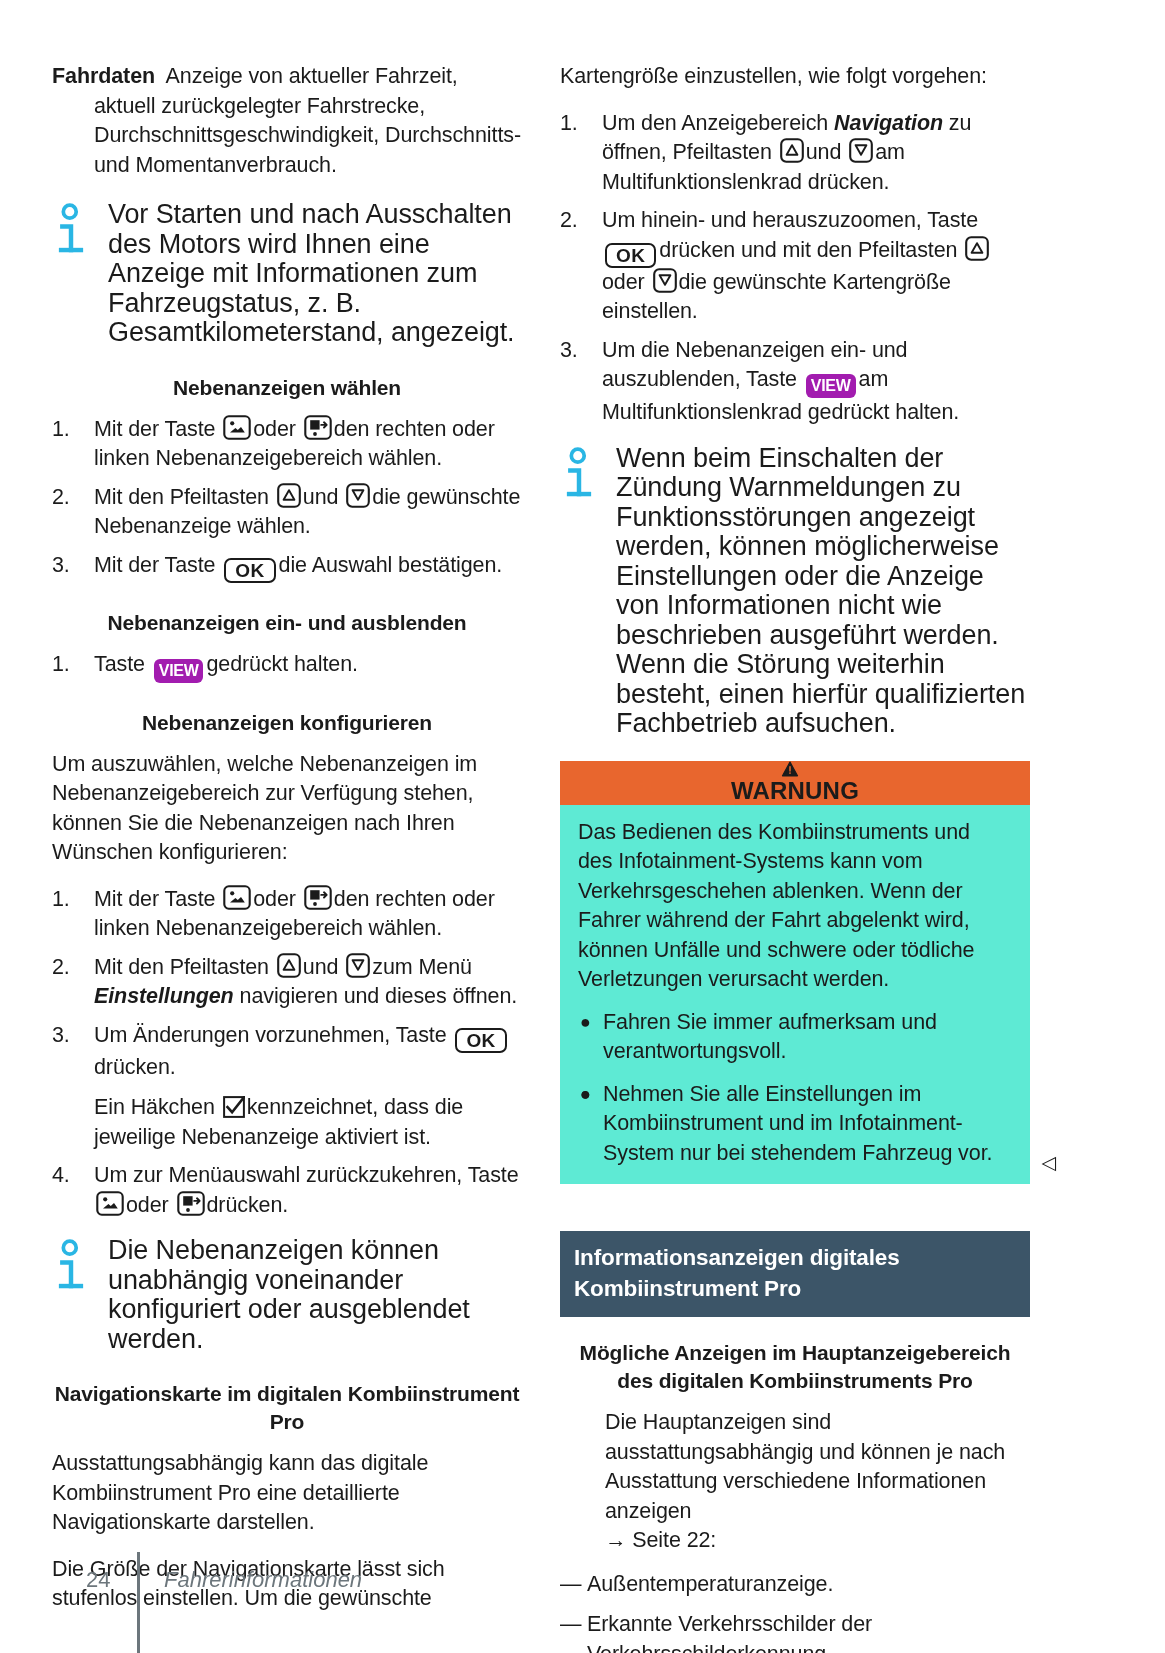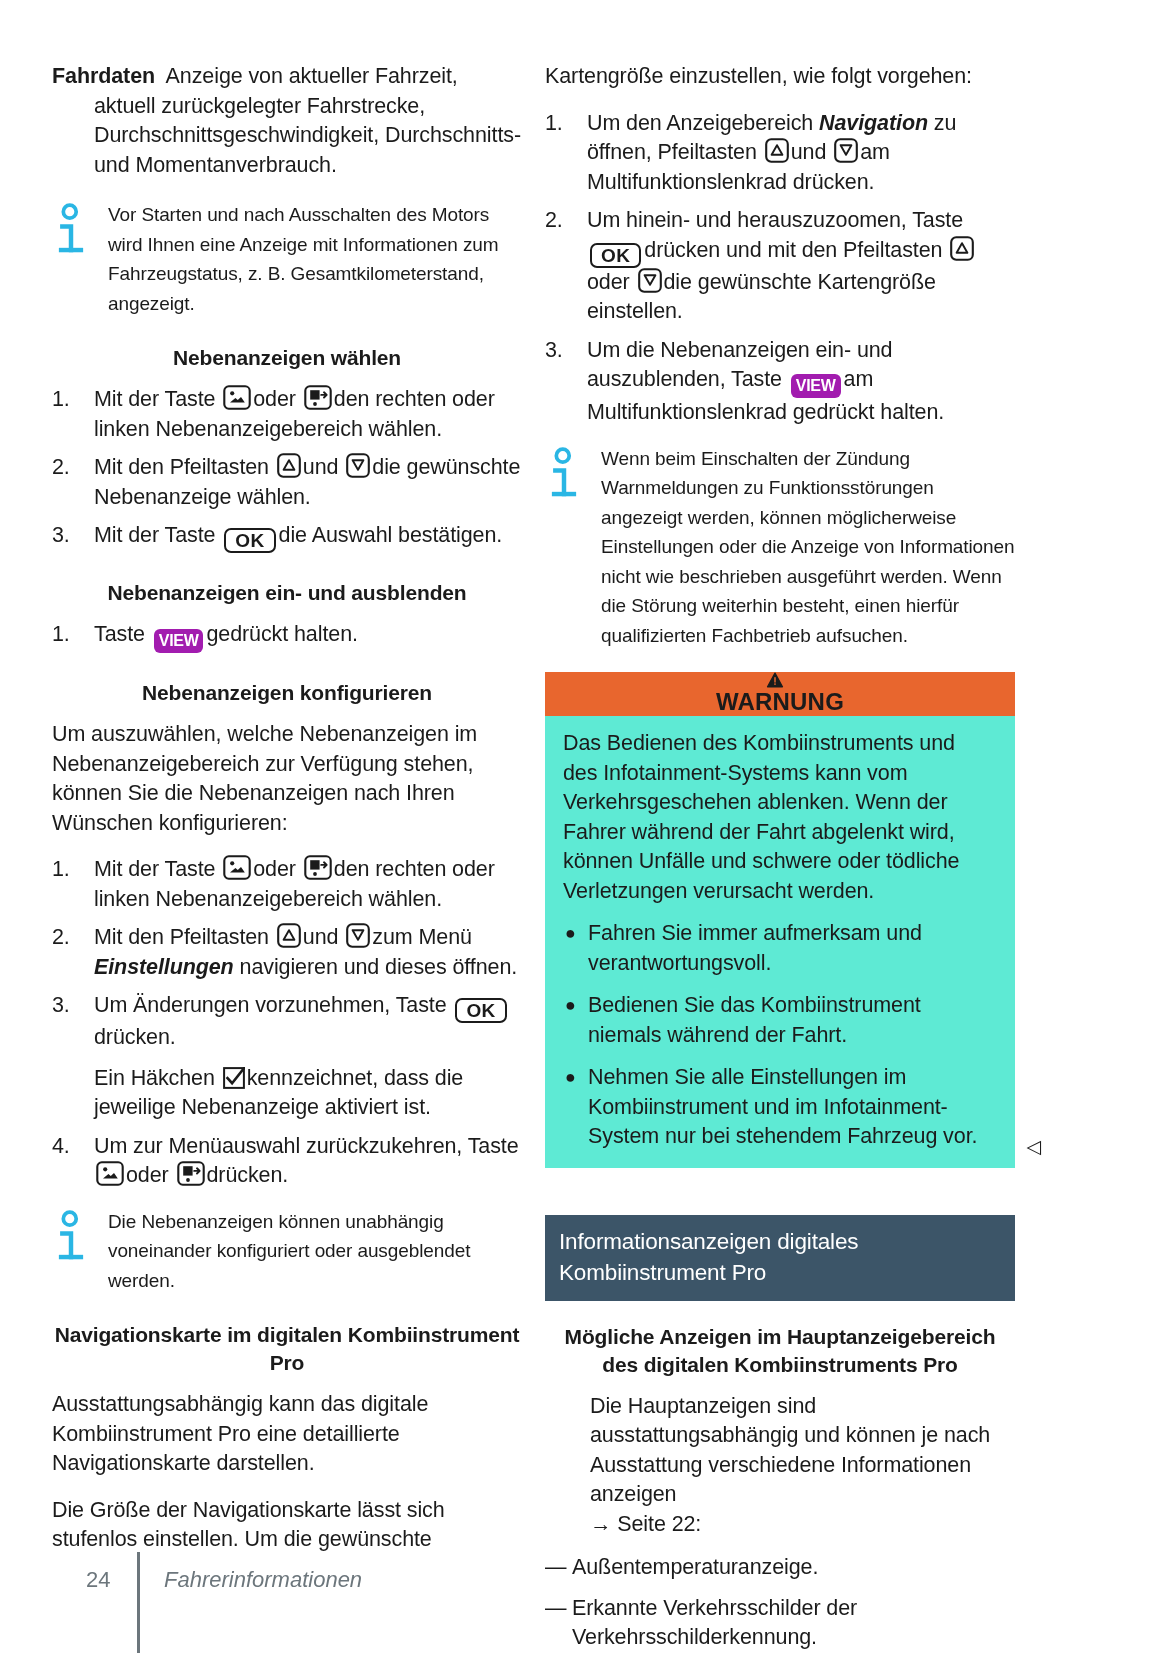--- a/index.html
+++ b/index.html
@@ -22,21 +22,21 @@
   }
   .columns {
     position: absolute;
     left: 0;
     top: 0;
     width: 1165px;
     height: 1520px;
     box-sizing: border-box;
     padding: 62px 52px 0 52px;
     display: flex;
-    gap: 23px;
+    gap: 38px;
   }
   .col {
     width: 470px;
     flex: 0 0 470px;
   }
 
   
   p.para {
     margin: 0 0 17px 0;
     font-size: 21.5px;
@@ -63,21 +63,21 @@
     line-height: 29.5px;
     padding-left: 42px;
     text-indent: -42px;
     letter-spacing: -0.1px;
   }
 
   
   .note {
     position: relative;
     margin: 16px 0 18px 0;
-    font-size: 19px;
+    font-size: 27px;
     line-height: 29.5px;
     letter-spacing: -0.1px;
   }
   .note .note-first-line {
     display: block;
     padding-left: 56px;
   }
   .note .note-icon {
     position: absolute;
     left: 2px;
@@ -238,21 +238,21 @@
 
   
   .bluehead {
     margin: 47px 0 22px 0;
     background: #3c5568;
     color: #ffffff;
     padding: 11px 14px 13px 14px;
     box-sizing: border-box;
     font-size: 22.5px;
     line-height: 31px;
-    font-weight: normal;
+    font-weight: bold;
     letter-spacing: -0.15px;
   }
 
   
   .footer {
     position: absolute;
     left: 52px;
     bottom: 0;
     width: 1061px;
     height: 120px;
@@ -479,21 +479,21 @@
         <div class="warnhead">
           <svg class="tri" width="32" height="31" viewBox="0 0 32 31">
               <use href="#def-tri"></use>
             </svg>
           <span class="wtitle">WARNUNG</span>
         </div>
         <div class="warnbody">
           <p>Das Bedienen des Kombiinstruments und des Infotainment-Systems kann vom Verkehrsgeschehen ablenken. Wenn der Fahrer während der Fahrt abgelenkt wird, können Unfälle und schwere oder tödliche Verletzungen verursacht werden.</p>
           <ul class="warnbullets">
             <li><span class="bul">●</span><span>Fahren Sie immer aufmerksam und verantwortungsvoll.</span></li>
-            <li><span class="bul">●</span><span>Bedienen Sie das Kombiinstrument niemals während der Fahrt.</span></li>
+            <li><span class="bul">●</span></li>
             <li><span class="bul">●</span><span>Nehmen Sie alle Einstellungen im Kombiinstrument und im Infotainment-System nur bei stehendem Fahrzeug vor.</span></li>
           </ul>
           <span class="endmark">◁</span>
         </div>
       </div>
 
       <div class="bluehead">Informationsanzeigen digitales Kombiinstrument Pro</div>
 
       <h3 class="sub" style="margin-top:0">Mögliche Anzeigen im Hauptanzeigebereich des digitalen Kombiinstruments Pro</h3>
 

